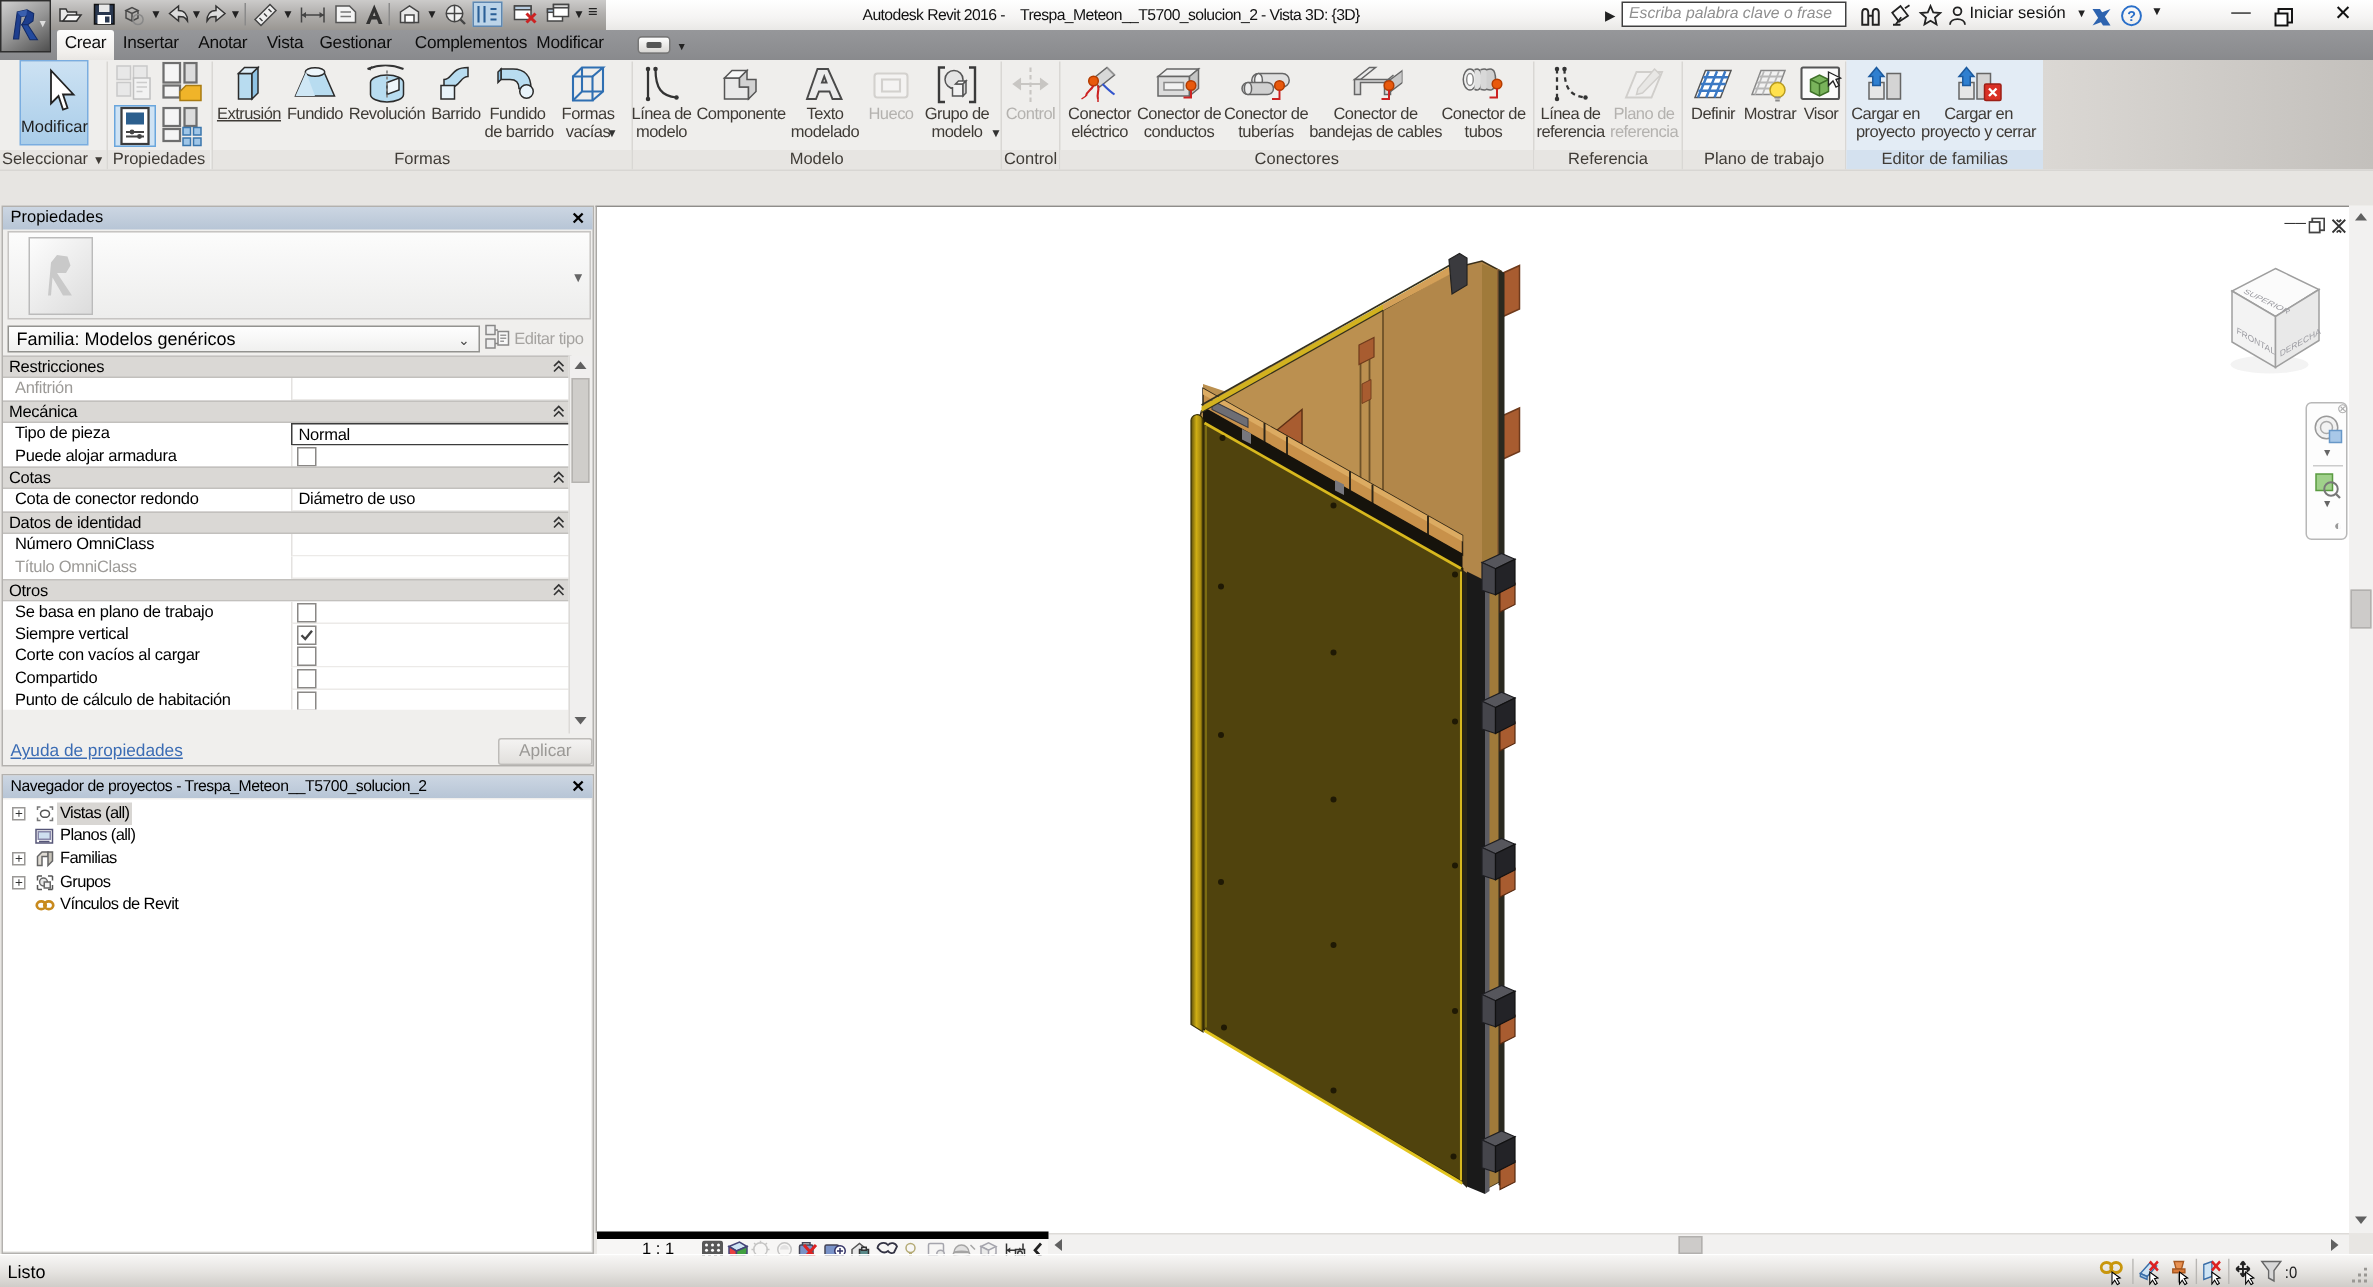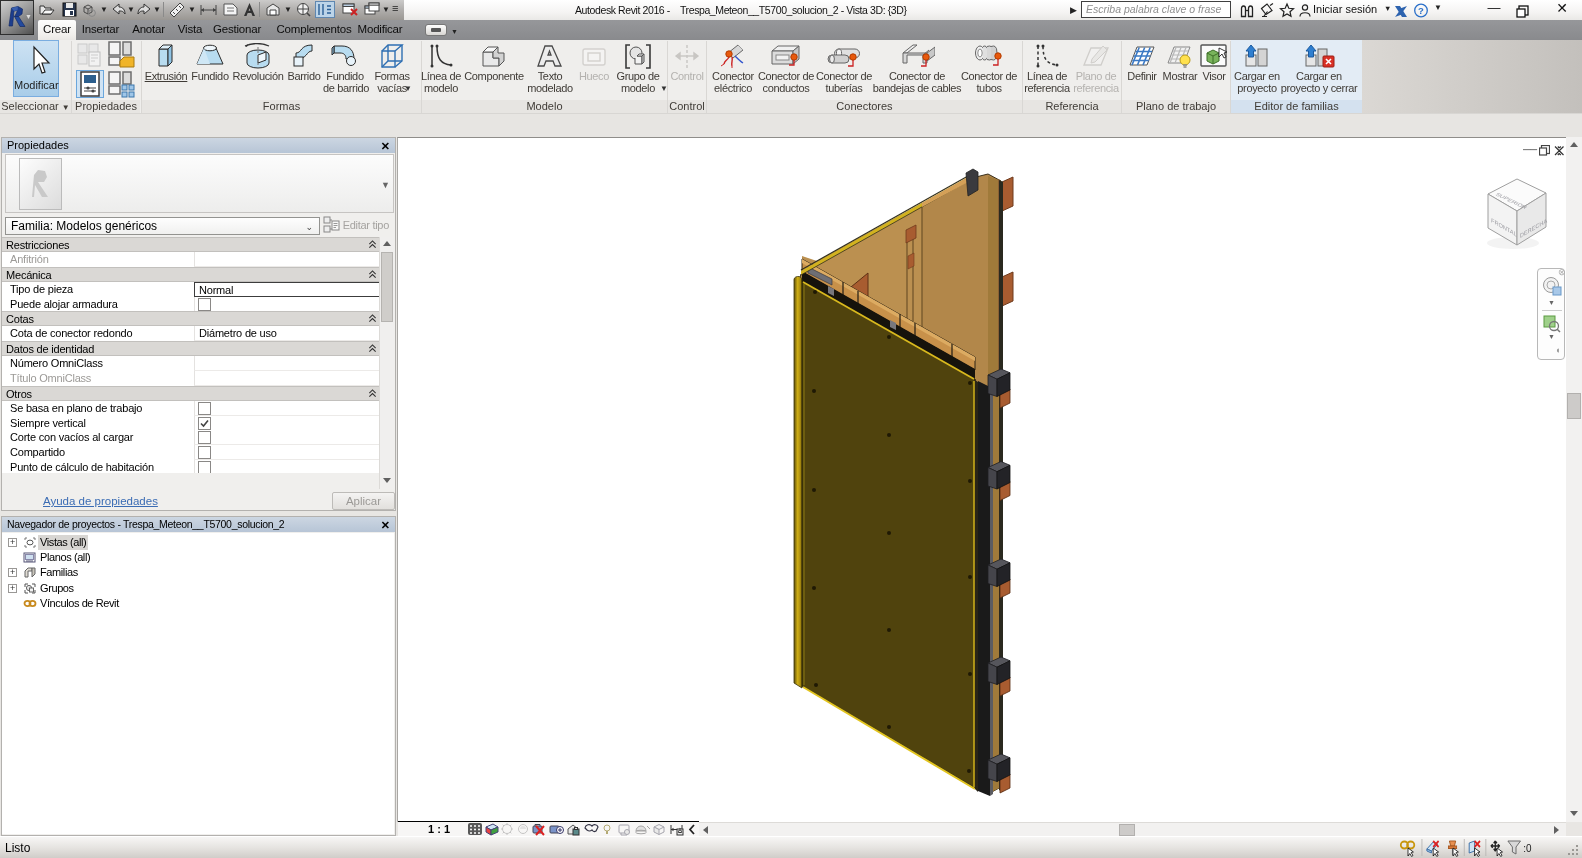--- a/index.html
+++ b/index.html
@@ -55,34 +55,34 @@
 .grid { position:absolute; left:0; top:99px; width:379px; background:#fff; }
 .grow { position:relative; height:14.88px; background:#fff; }
 .grow:not(.head) .lab { left:8px; }
 .grow .lab { position:absolute; left:4px; top:1px; width:184px; height:14px; line-height:13px; overflow:hidden; white-space:nowrap; font-size:11px; letter-spacing:-0.2px;}
 .grow .val { position:absolute; left:192px; top:0; right:0; height:15px; line-height:14px; border-left:1px solid #e4e2e0; padding-left:4px; border-bottom:1px solid #eceae8; font-size:11px; letter-spacing:-0.2px;}
 .grow.head { background:#dad8d5; border-top:1px solid #c2c0bd; border-bottom:1px solid #c2c0bd;}
 .grow.head .lab { font-size:11px; color:#000; }
 .chev { position:absolute; right:4px; top:2px; width:9px; height:9px; }
 .gray { color:#9c9a97; }
 .cb { position:absolute; left:3px; top:1px; width:13px; height:13px; border:1px solid #8a8886; background:#fff; }
-#prophelp { position:absolute; left:5px; top:357px; font-size:11.5px; color:#3b6cb4; text-decoration:underline;margin-left:36px; }
+#prophelp { position:absolute; left:5px; top:357px; font-size:11.5px; color:#3b6cb4; text-decoration:underline; }
 #aplicar { position:absolute; left:330px; top:354px; width:63px; height:18px; background:linear-gradient(#f4f3f2,#e2e0dd); border:1px solid #bdbbb8; color:#9b9996; text-align:center; line-height:16px; font-size:11.5px; border-radius:2px;}
 #pvscroll { position:absolute; right:1px; top:99px; width:15px; height:252px; background:#f0efee; border-left:1px solid #dcdad7;}
 
 
 .titem { position:relative; height:15.2px; line-height:15px; font-size:11px; letter-spacing:-0.4px; color:#000; white-space:nowrap; }
 .titem .tx { position:absolute; left:38px; top:0px; }
 .texp { position:absolute; left:6px; top:3px; width:9px; height:9px; border:1px solid #9a9896; background:#fff; font-size:9px; line-height:7px; text-align:center; color:#333;}
 
 
 #viewport { position:absolute; left:397px; top:137px; width:1169px; height:685px; background:#fff; border-left:1px solid #a9a7a4; border-top:1px solid #8f8d8a;}
 #vscroll { position:absolute; left:1566px; top:137px; width:16px; height:685px; background:#f2f1f0; }
 #hscroll { position:absolute; left:699px; top:822px; width:867px; height:14px; background:#f2f1f0; border-top:1px solid #dddbd8;}
-#viewbar { position:absolute; left:398px; top:821px; width:301px; height:15px; background:#f7f6f5; border-top:1px solid #000000;font-weight:bold; }
+#viewbar { position:absolute; left:398px; top:821px; width:301px; height:15px; background:#f7f6f5; border-top:5px solid #000000; }
 .tri-up { position:absolute; width:0; height:0; border-left:4px solid transparent; border-right:4px solid transparent; border-bottom:5px solid #606060; }
 .tri-dn { position:absolute; width:0; height:0; border-left:4px solid transparent; border-right:4px solid transparent; border-top:5px solid #606060; }
 .tri-lf { position:absolute; width:0; height:0; border-top:4px solid transparent; border-bottom:4px solid transparent; border-right:5px solid #606060; }
 .tri-rt { position:absolute; width:0; height:0; border-top:4px solid transparent; border-bottom:4px solid transparent; border-left:5px solid #606060; }
 </style>
 </head>
 <body>
 <div id="app">
   <div id="titlebar"></div>
   <div id="qat"></div>

